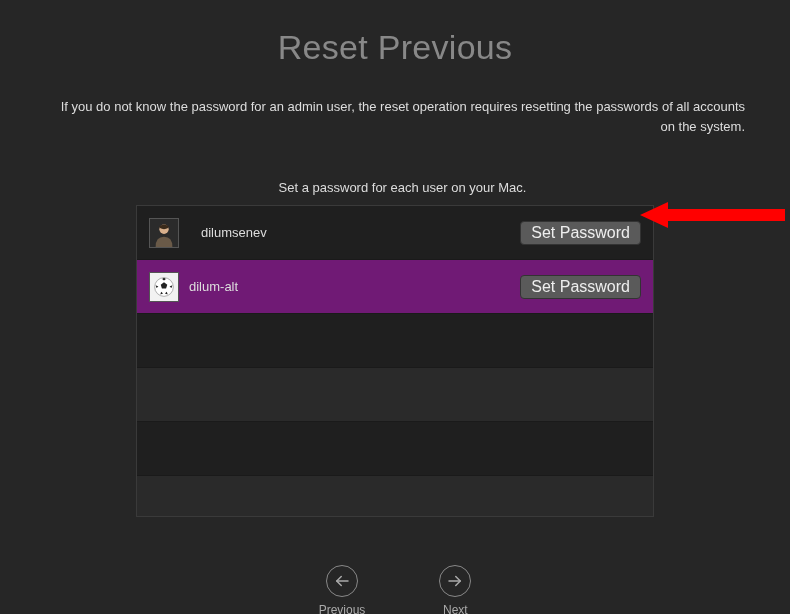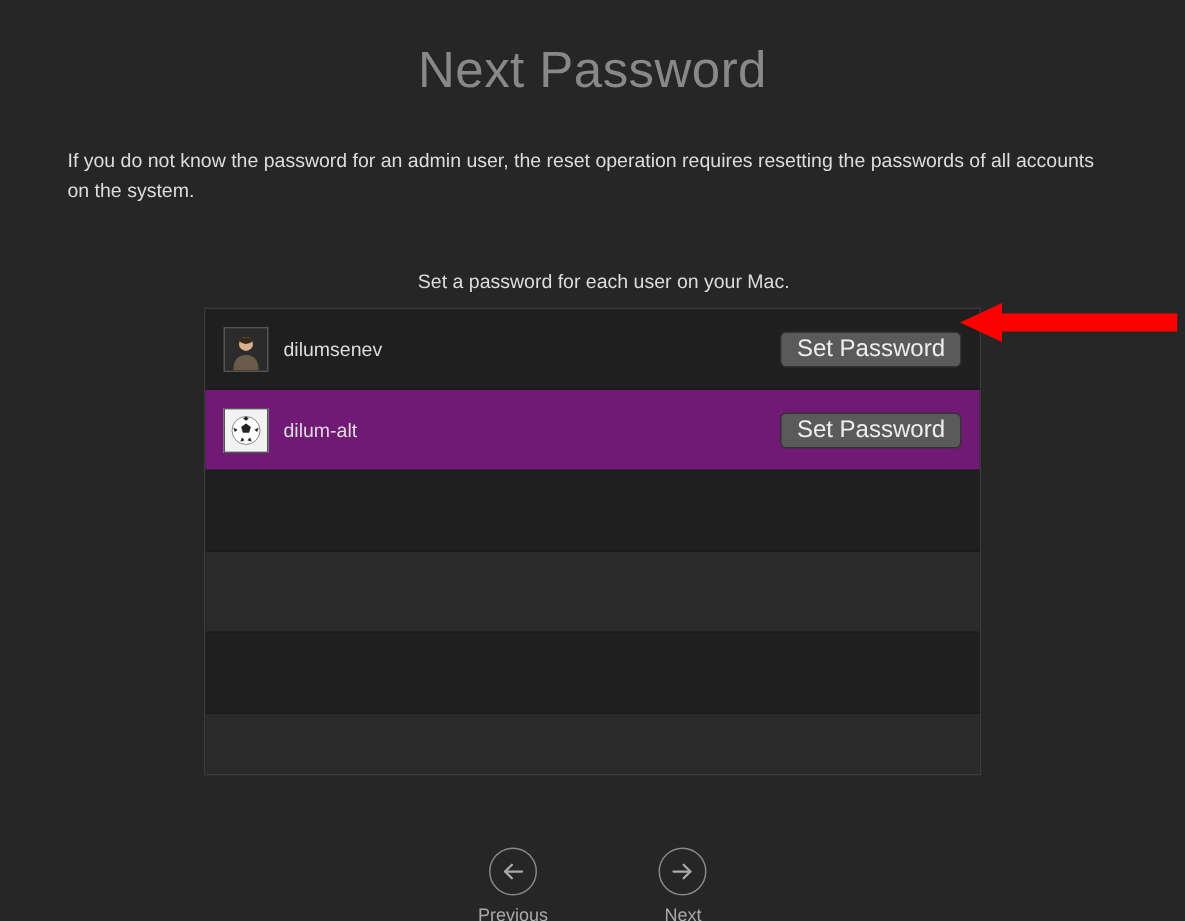--- a/index.html
+++ b/index.html
@@ -26,21 +26,21 @@
     .title {
       font-size: 34px;
       font-weight: 400;
       color: #888;
       margin-top: 28px;
       letter-spacing: 0.3px;
     }
     .subtitle {
       font-size: 13px;
       color: #ddd;
-      text-align: left;
+      text-align: right;
       margin-top: 30px;
       line-height: 1.5;
       max-width: 740px;
       padding: 0 20px;
     }
     .instruction {
       font-size: 13px;
       color: #ddd;
       margin-top: 44px;
       margin-left: 15px;
@@ -53,20 +53,21 @@
     }
     .user-row {
       height: 54px;
       display: flex;
       align-items: center;
       padding: 0 12px;
       border-bottom: 1px solid #1a1a1a;
     }
     .user-row.selected {
       background: #1f1f1f;
+      gap: 12px;
     }
     .user-row.normal {
       background: #701a75;
     }
     .user-row.empty-dark {
       background: #1f1f1f;
     }
     .user-row.empty-light {
       background: #2a2a2a;
     }
@@ -133,21 +134,21 @@
       position: absolute;
       top: 202px;
       left: 640px;
       pointer-events: none;
     }
   </style>
 </head>
 <body>
 
 <div class="container">
-  <h1 class="title">Next Password</h1>
+  <h1 class="title">Reset Previous</h1>
   <p class="subtitle">If you do not know the password for an admin user, the reset operation requires resetting the passwords of all accounts on the system.</p>
   <p class="instruction">Set a password for each user on your Mac.</p>
 
   <div class="user-list">
 
     <div class="user-row selected">
       <div class="avatar portrait">
         <svg width="30" height="30" viewBox="0 0 30 30">
           <rect width="30" height="30" fill="#2b2b2b"></rect>
           <circle cx="15" cy="11" r="5" fill="#d9b08c"></circle>

